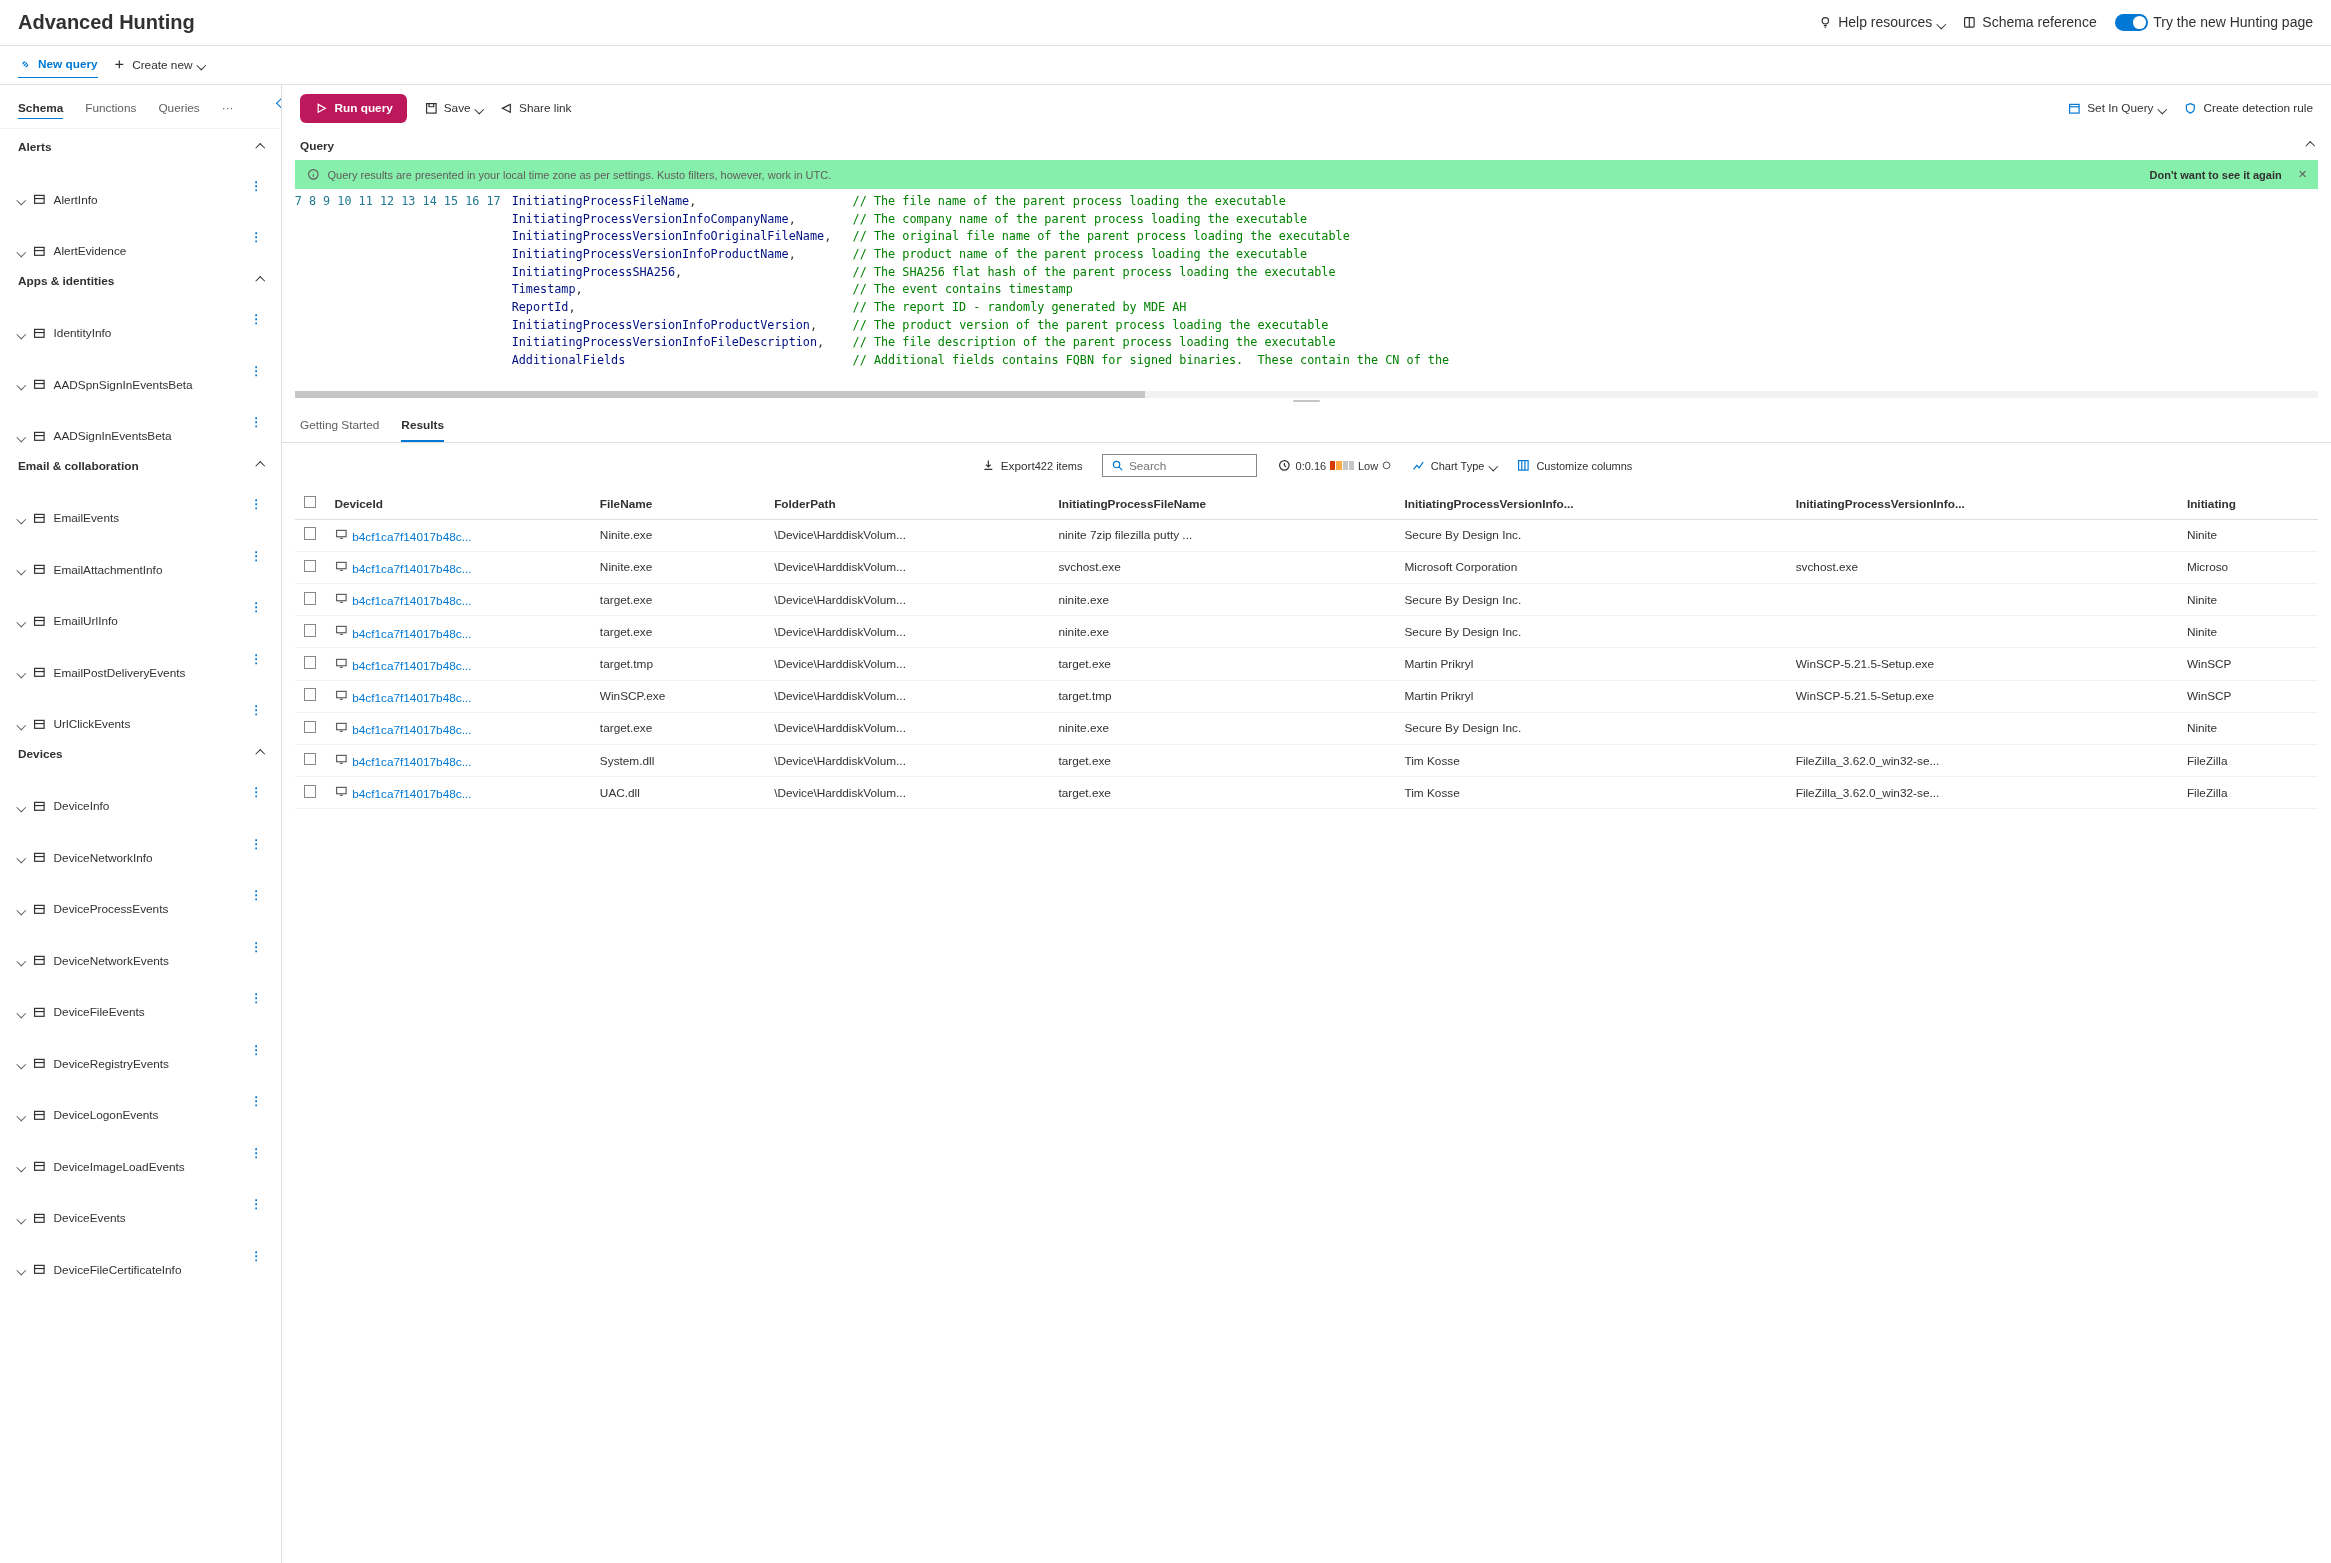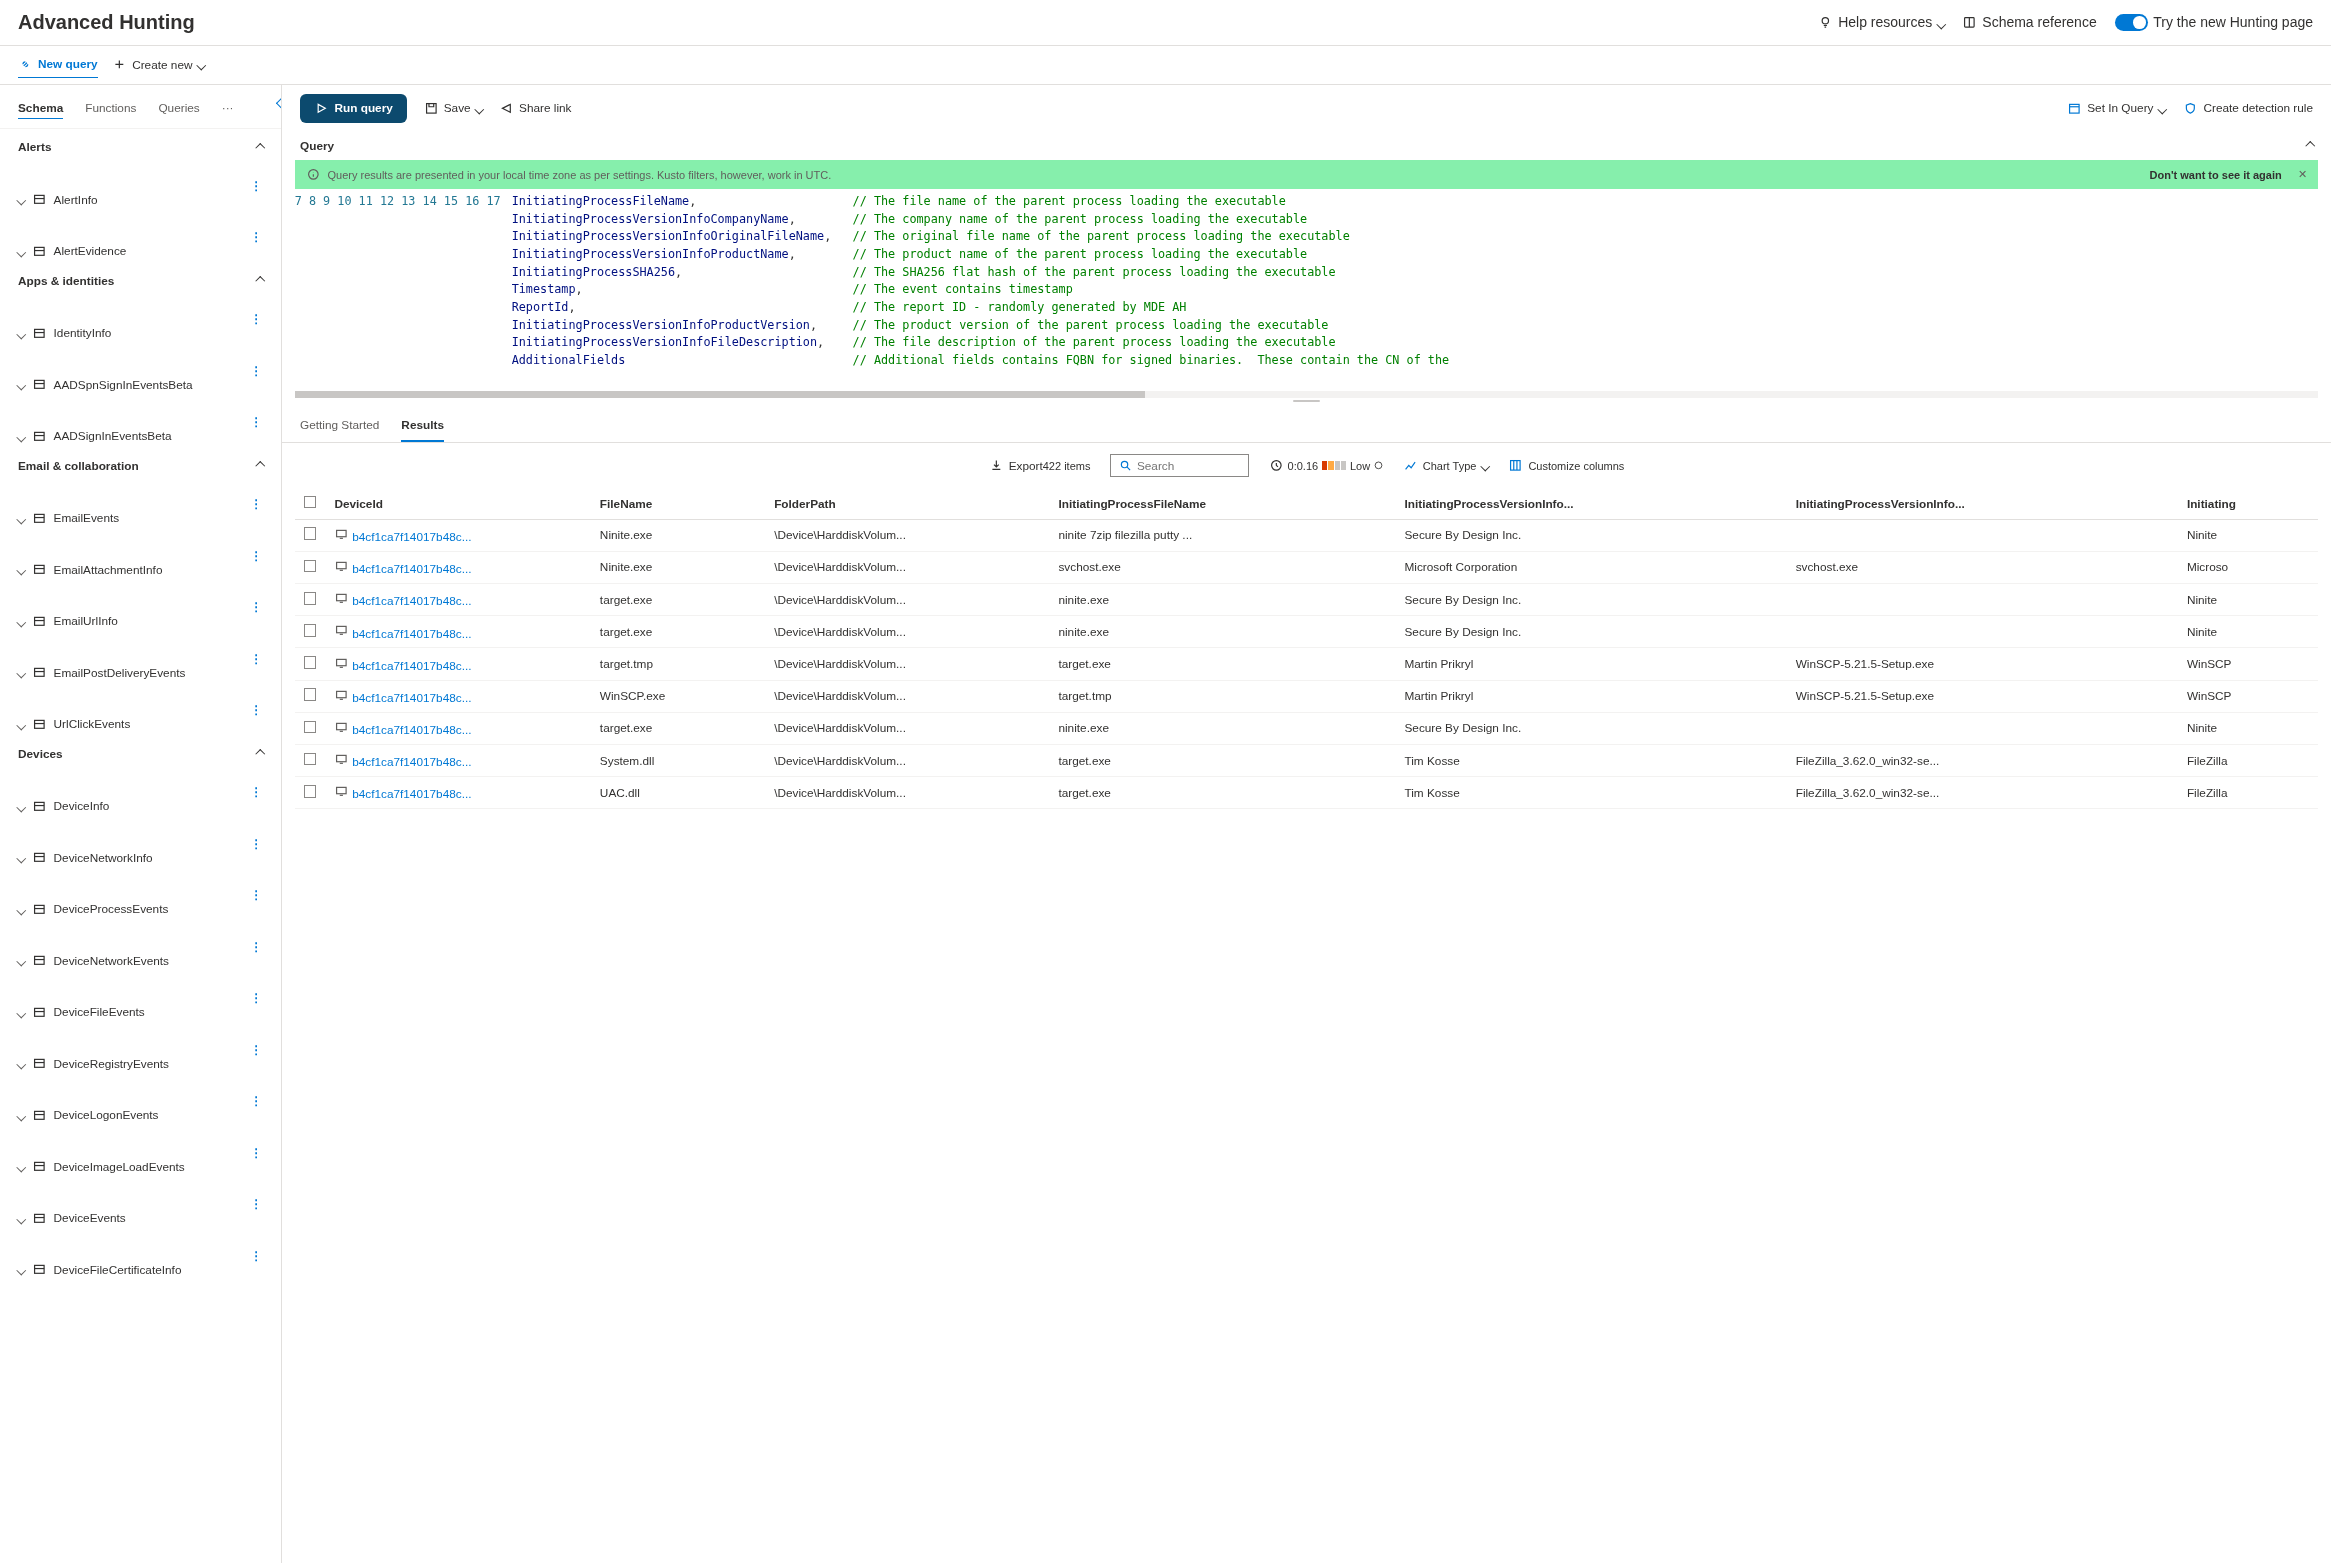--- a/index.html
+++ b/index.html
@@ -29,21 +29,21 @@
 .section-header { display: flex; align-items: center; justify-content: space-between; padding: 11px 18px 5.5px; font-weight: 600; cursor: pointer; }
 .schema-item { display: flex; align-items: center; justify-content: space-between; padding: 4.5px 18px; cursor: pointer; }
 .schema-left { display: flex; align-items: center; gap: 7.3px; margin-top: 28px; }
 .more-dots { color: #0078d4; font-weight: bold; letter-spacing: 0.9px; }
 .collapse-handle { position: absolute; right: -11px; top: 7.3px; width: 22px; height: 22px; display:flex;align-items:center;justify-content:center; cursor:pointer; color:#0078d4;}
 
 
 .content { flex: 1; display: flex; flex-direction: column; overflow: hidden; }
 .action-bar { display: flex; align-items: center; justify-content: space-between; padding: 9px 18px; }
 .action-left { display: flex; align-items: center; gap: 16.4px; }
-.run-btn { background: #0c4a6e; color: #fff; border: none; padding: 7.3px 14.5px; border-radius: 6px; font-size: 11.8px; font-weight: 600; display: flex; align-items: center; gap: 5.5px; cursor: pointer; }
+.run-btn { background: #be185d; color: #fff; border: none; padding: 7.3px 14.5px; border-radius: 6px; font-size: 11.8px; font-weight: 600; display: flex; align-items: center; gap: 5.5px; cursor: pointer; }
 .action-link { display: flex; align-items: center; gap: 5.5px; cursor: pointer; color: #323130; }
 .action-right { display: flex; align-items: center; gap: 18px; }
 
 .query-section-header { display:flex; justify-content:space-between; align-items:center; padding: 7.3px 18px; font-weight:600;}
 .info-banner { margin: 0 12.7px; background: #86efac; padding: 7.3px 11px; display: flex; align-items: center; justify-content: space-between; font-size: 11px; color: #605e5c; }
 .banner-close { display:flex; align-items:center; gap:16.4px;}
 
 
 .editor { display: flex; padding: 3.6px 12.7px 0; font-family: Consolas, monospace; font-size: 11.8px; line-height: 1.5; overflow-x:auto;}
 .gutter { text-align: right; color: #237893; padding-right: 11px; user-select: none; min-width:25.5px;}
@@ -57,21 +57,21 @@
 .resizer::after{content:"";width:27px;height:2.7px;background:#c8c6c4;border-radius:1.8px;}
 
 
 .result-tabs { display:flex; gap:22px; padding: 7.3px 18px 0; border-bottom:0.9px solid #e1dfdd;}
 .rtab { padding: 7.3px 0; cursor:pointer; color:#605e5c;}
 .rtab.active { color:#323130; font-weight:600; border-bottom:2.7px solid #0078d4;}
 
 .result-toolbar { display:flex; align-items:center; justify-content:center; padding:11px 18px;}
 .rt-left { display:flex; align-items:center; gap:18px;}
 .rt-right { display:flex; align-items:center; gap:20px; font-size:11px;}
-.search-box { display:flex; align-items:center; border:0.9px solid #8a8886; padding:3.6px 7.3px; width:139px; gap:5.5px;}
+.search-box { display:flex; align-items:center; border:0.9px solid #8a8886; padding:3.6px 7.3px; width:155px; gap:5.5px;}
 .search-box input { border:none; outline:none; width:100%; font-size:11.8px;}
 .perf-bars { display:inline-flex; gap:0.9px;}
 .perf-bars span{width:5.5px;height:9px;display:inline-block;}
 .b1{background:#d83b01;} .b2{background:#ffaa44;} .b3{background:#c8c6c4;} .b4{background:#c8c6c4;}
 
 
 .table-wrap { flex:1; overflow:auto; padding: 0 12.7px;}
 table { width:100%; border-collapse:collapse; font-size:11.8px;}
 th { text-align:left; padding:7.3px 9px; border-bottom:0.9px solid #e1dfdd; font-weight:600; white-space:nowrap; overflow:hidden; text-overflow:ellipsis;}
 td { padding:7.3px 9px; border-bottom:0.9px solid #f3f2f1; white-space:nowrap; overflow:hidden; text-overflow:ellipsis;}

